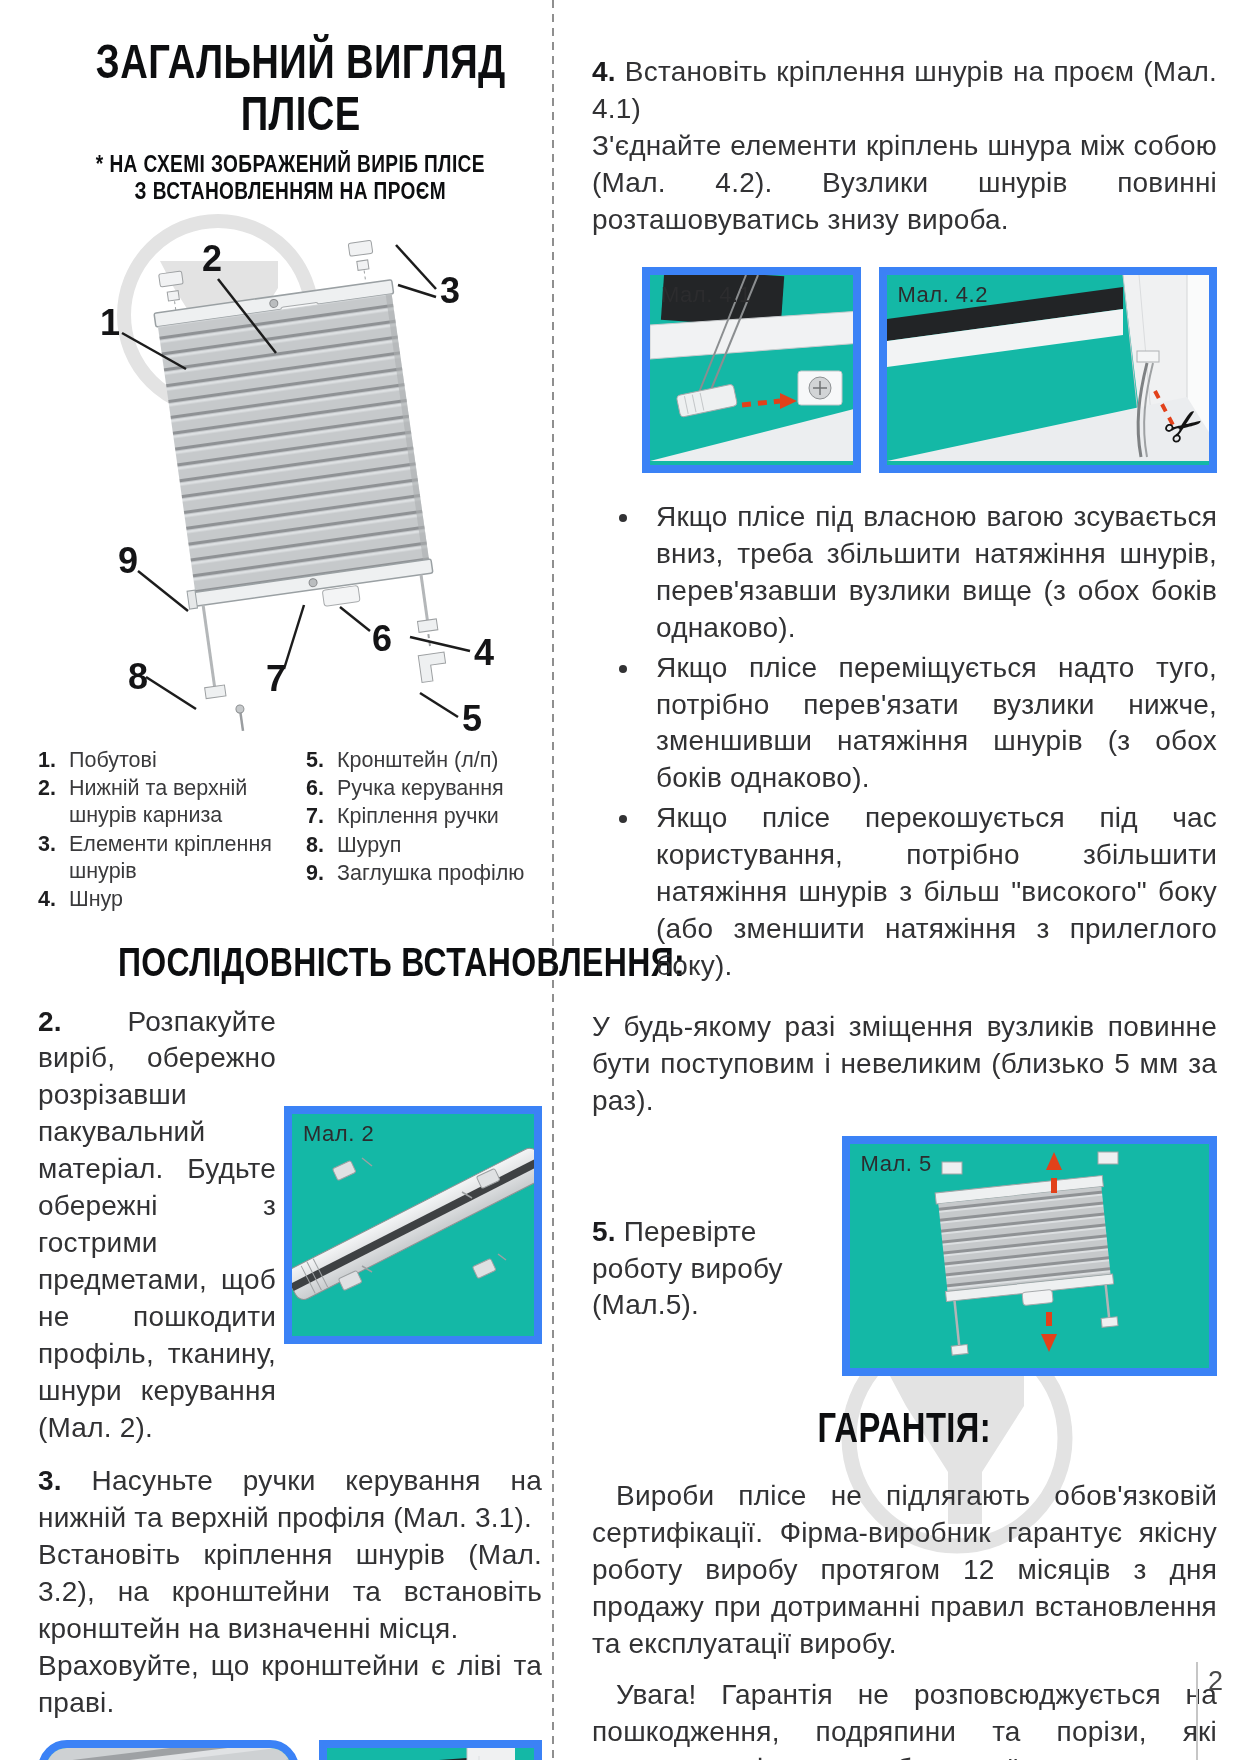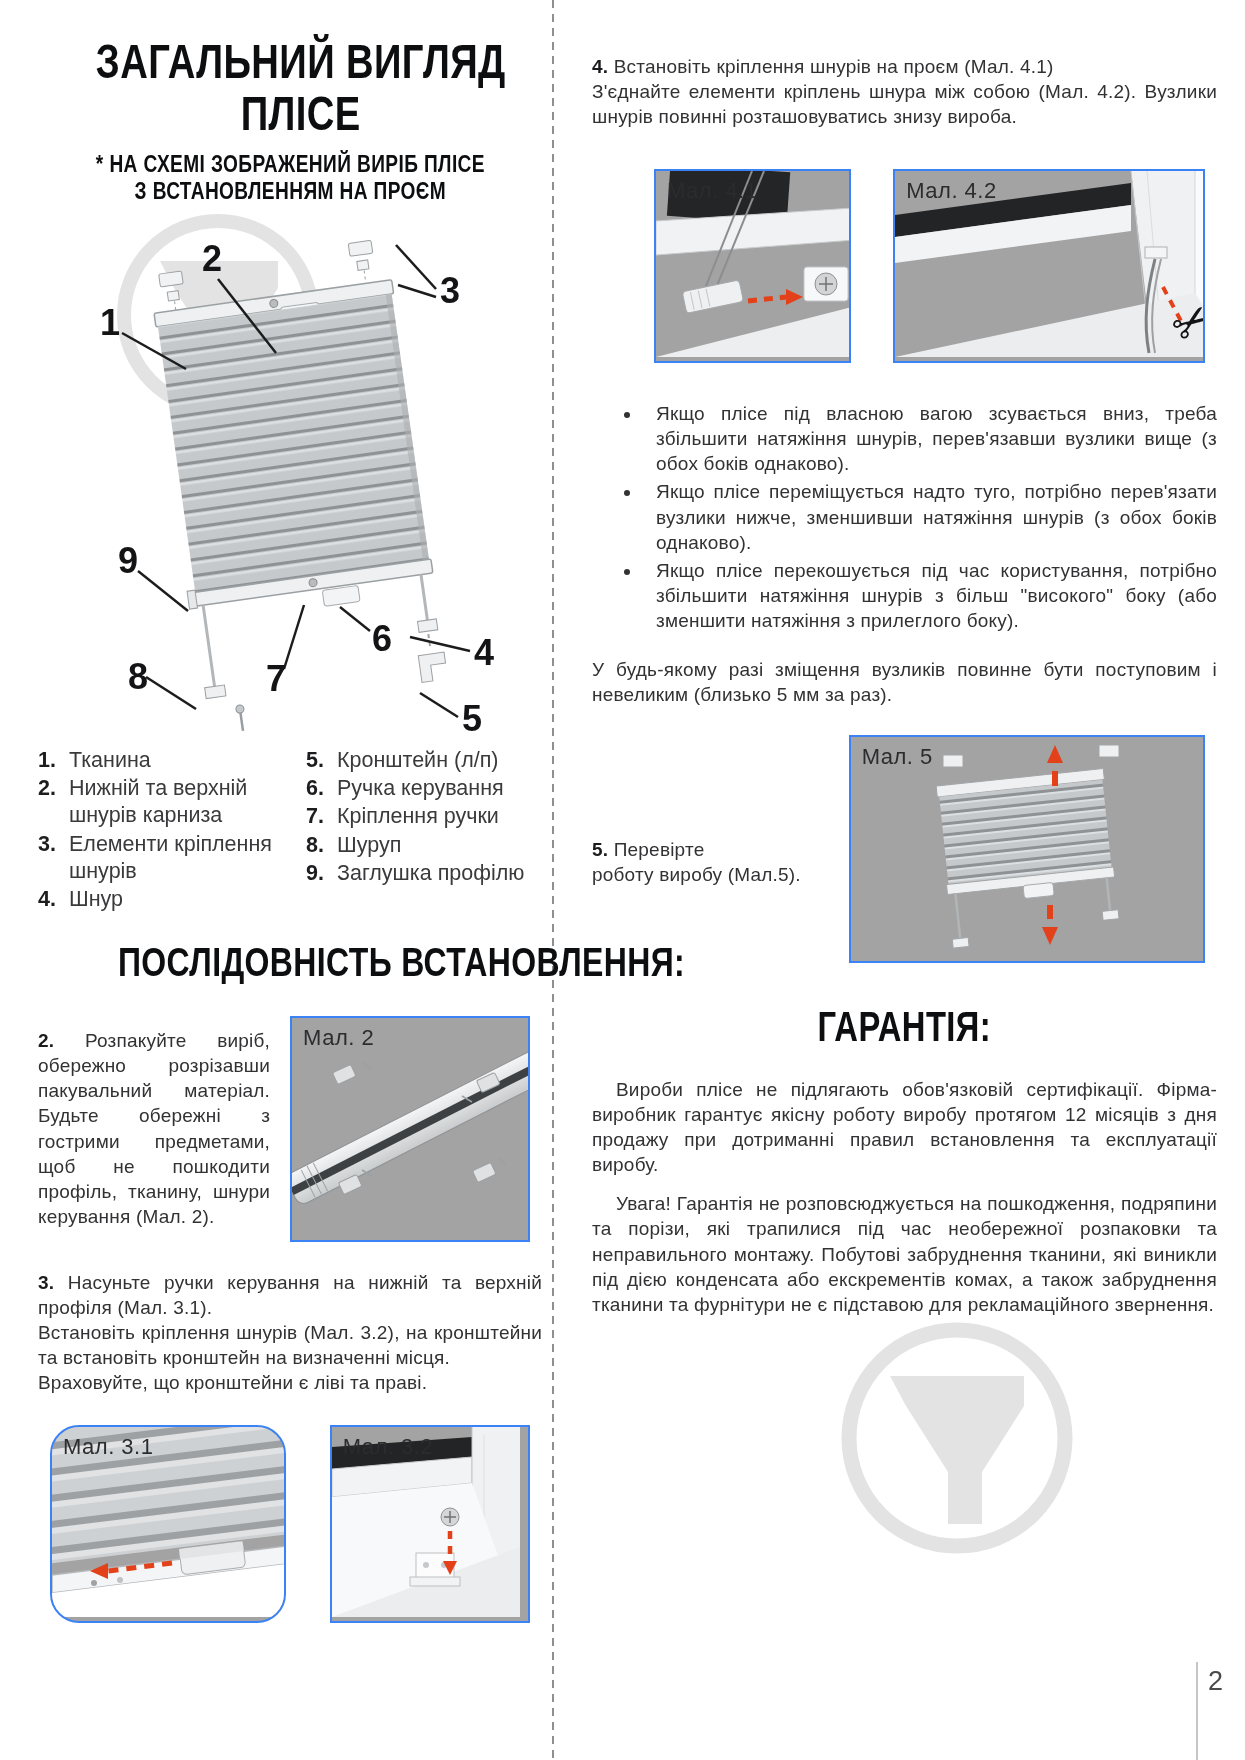--- a/index.html
+++ b/index.html
@@ -16,33 +16,33 @@
   
   .hd-wrap{text-align:center;}
   .hd-cond{display:inline-block;transform:scaleX(0.78);transform-origin:center;
            font-weight:bold;color:#0d0e10;white-space:nowrap;letter-spacing:0.5px;}
   .title{font-size:49px;line-height:1.06;}
   .subtitle{font-size:24.5px;line-height:1.12;}
   .seqhead{font-size:41px;}
   .warhead{font-size:42px;}
   h1,h2{margin:0;}
   
-  .txt{font-size:19px;line-height:1.32;text-align:justify;letter-spacing:0.2px;color:#323234;}
+  .txt{font-size:28px;line-height:1.32;text-align:justify;letter-spacing:0.2px;color:#323234;}
   .txt b{color:#1b1b1d;}
   .blk{display:block;}
   
   .legend{display:flex;margin-top:8px;}
   .lcol{font-size:21.5px;line-height:1.27;color:#3a3a3c;}
   .lcol-1{width:268px;}
   .lcol-2{flex:1;}
   .litem{display:flex;margin-bottom:1px;}
   .lnum{width:31px;flex:none;font-weight:bold;color:#1d1d1f;}
   .ltxt{flex:1;}
   
-  .figbox{position:relative;margin:12px;border:2px solid #3b82f6;background:#a3a3a3;overflow:hidden;}
+  .figbox{position:relative;margin:0;border:8px solid #3b82f6;background:#14b8a6;overflow:hidden;}
   .figlabel{position:absolute;top:7px;left:11px;font-size:22px;color:#2c2c2e;letter-spacing:0.5px;z-index:2;}
   .figrow{display:flex;}
   .row{display:flex;align-items:center;}
   
   ul.bullets{margin:0;padding-left:50px;}
   ul.bullets li{margin-bottom:3px;padding-left:14px;}
   
   .wm{position:absolute;z-index:-1;}
   svg text.callout{font-family:"Liberation Sans",sans-serif;font-weight:bold;}
 </style>
@@ -137,21 +137,21 @@
           <text class="callout" x="90" y="482">8</text>
           <text class="callout" x="80" y="366">9</text>
         </g>
       </svg>
     </div>
 
     <div class="legend">
       <div class="lcol lcol-1">
         <div class="litem">
             <span class="lnum">1.</span>
-            <span class="ltxt">Тканина</span>
+            <span class="ltxt">Побутові</span>
           </div>
         <div class="litem">
             <span class="lnum">2.</span>
             <span class="ltxt">Нижній та верхній шнурів карниза</span>
           </div>
         <div class="litem">
             <span class="lnum">3.</span>
             <span class="ltxt">Елементи кріплення шнурів</span>
           </div>
         <div class="litem">

